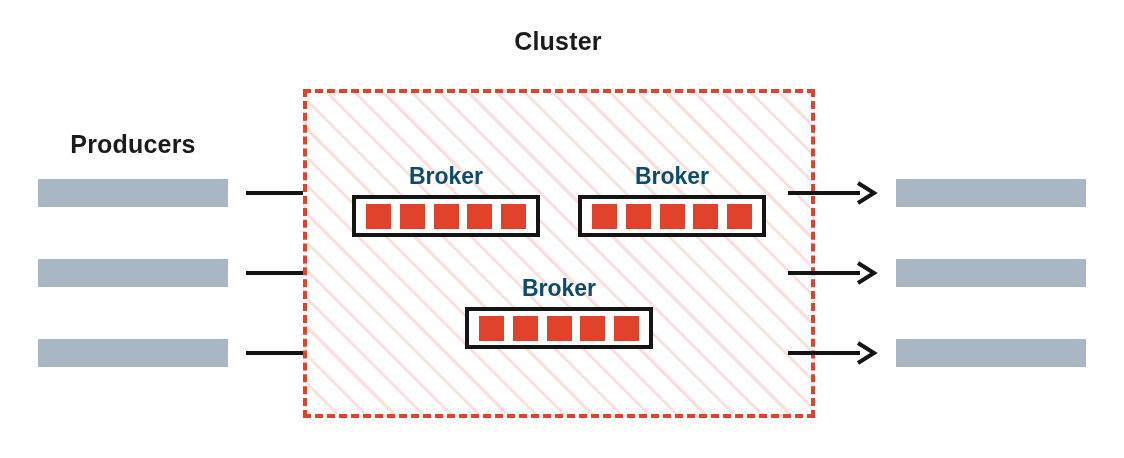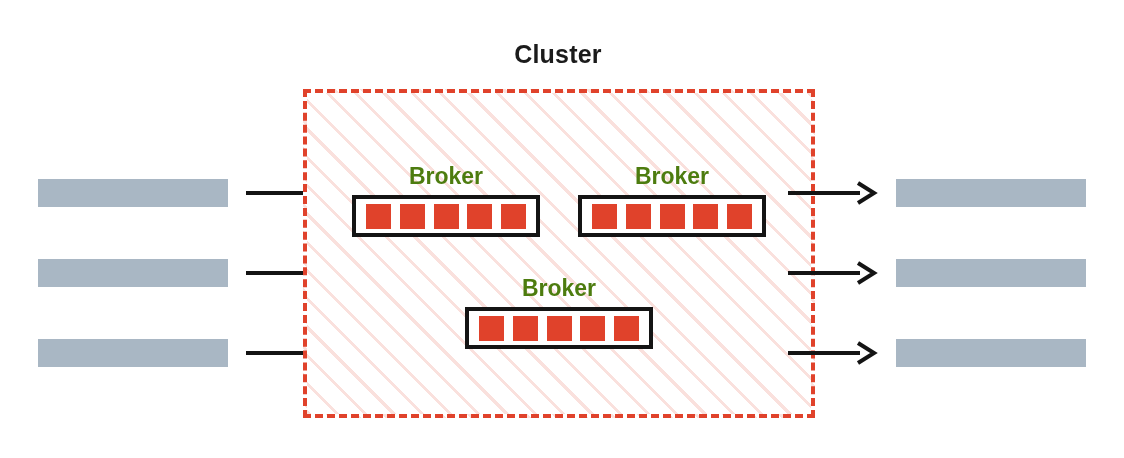--- a/index.html
+++ b/index.html
@@ -25,21 +25,21 @@
     position: absolute;
     font-size: 25px;
     font-weight: 700;
     color: #1b1b1b;
     letter-spacing: 0.2px;
     white-space: nowrap;
     text-align: center;
   }
   #producers-title { left: 38px;  top: 130px; width: 190px; }
   #consumers-title { left: 896px; top: 130px; width: 190px; }
-  #cluster-title   { left: 463px; top: 40px;  width: 190px; }
+  #cluster-title   { left: 463px; top: 27px;  width: 190px; }
 
   
   .endpoint-bar {
     position: absolute;
     width: 190px;
     height: 28px;
     background: #a9b7c4;
   }
   .producer-bar { left: 38px; }
   .consumer-bar { left: 896px; }
@@ -79,21 +79,21 @@
     );
   }
 
   
   .broker {
     position: absolute;
   }
   .broker-label {
     font-size: 23px;
     font-weight: 700;
-    color: #4d7c0f;
+    color: #0c4a6e;
     text-align: center;
     white-space: nowrap;
     margin-bottom: 7px;
     line-height: 1;
   }
   .broker-box {
     box-sizing: border-box;
     width: 188px;
     height: 42px;
     border: 4px solid #141414;
@@ -112,20 +112,21 @@
 
   #broker-1 { left: 352px; top: 165px; }
   #broker-2 { left: 578px; top: 165px; }
   #broker-3 { left: 465px; top: 277px; }
 </style>
 </head>
 <body>
 
 <div id="canvas">
 
+  <div class="section-title" id="producers-title">Producers</div>
 
   <div class="endpoint-bar producer-bar row-1"></div>
   <div class="endpoint-bar producer-bar row-2"></div>
   <div class="endpoint-bar producer-bar row-3"></div>
 
   <div class="arrow arrow-in row-1">
     <svg width="90" height="26" viewBox="0 0 90 26">
       <line x1="0" y1="13" x2="72" y2="13" stroke="#141414" stroke-width="4"></line>
       <polyline points="70,3 86,13 70,23" fill="none" stroke="#141414" stroke-width="4" stroke-linejoin="miter"></polyline>
     </svg>

